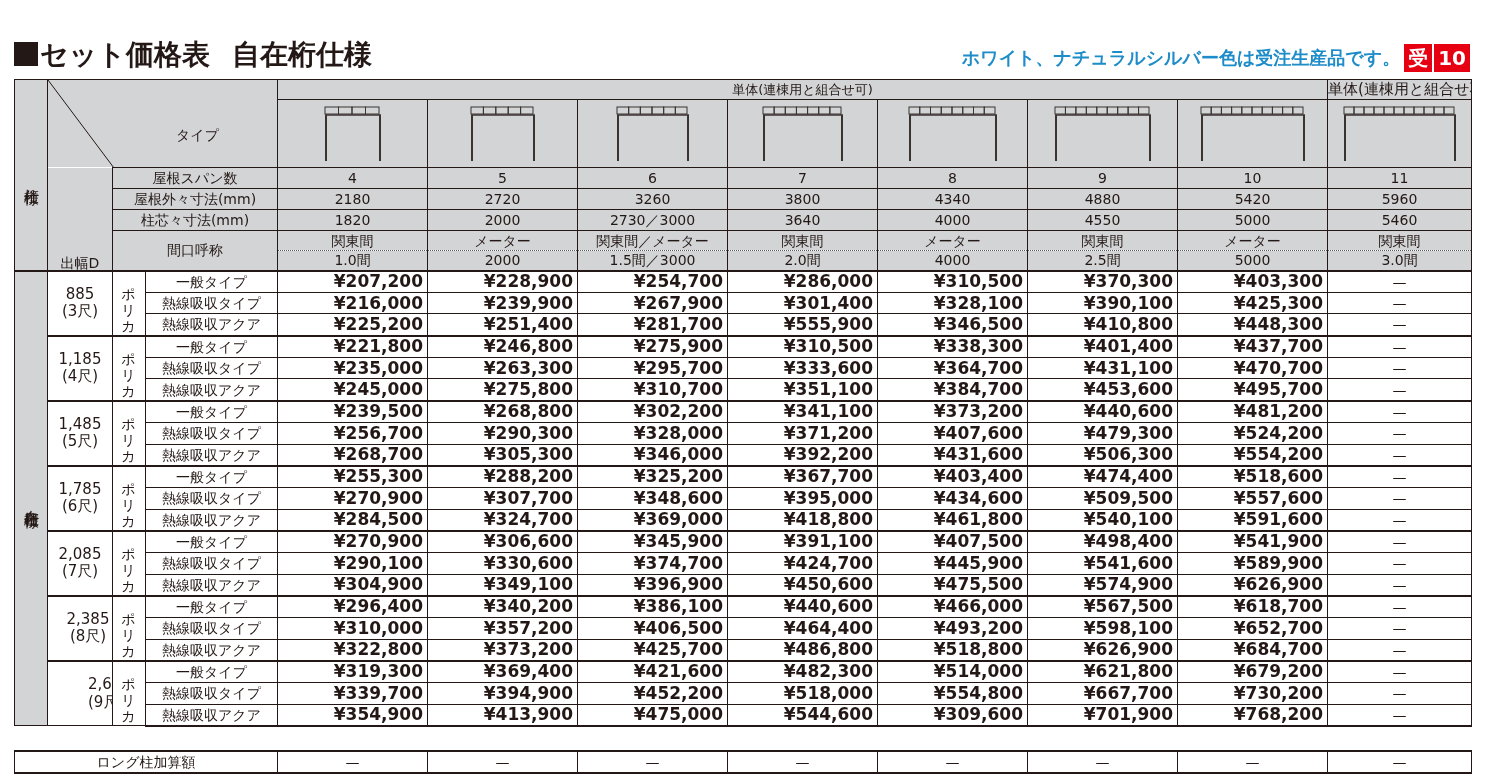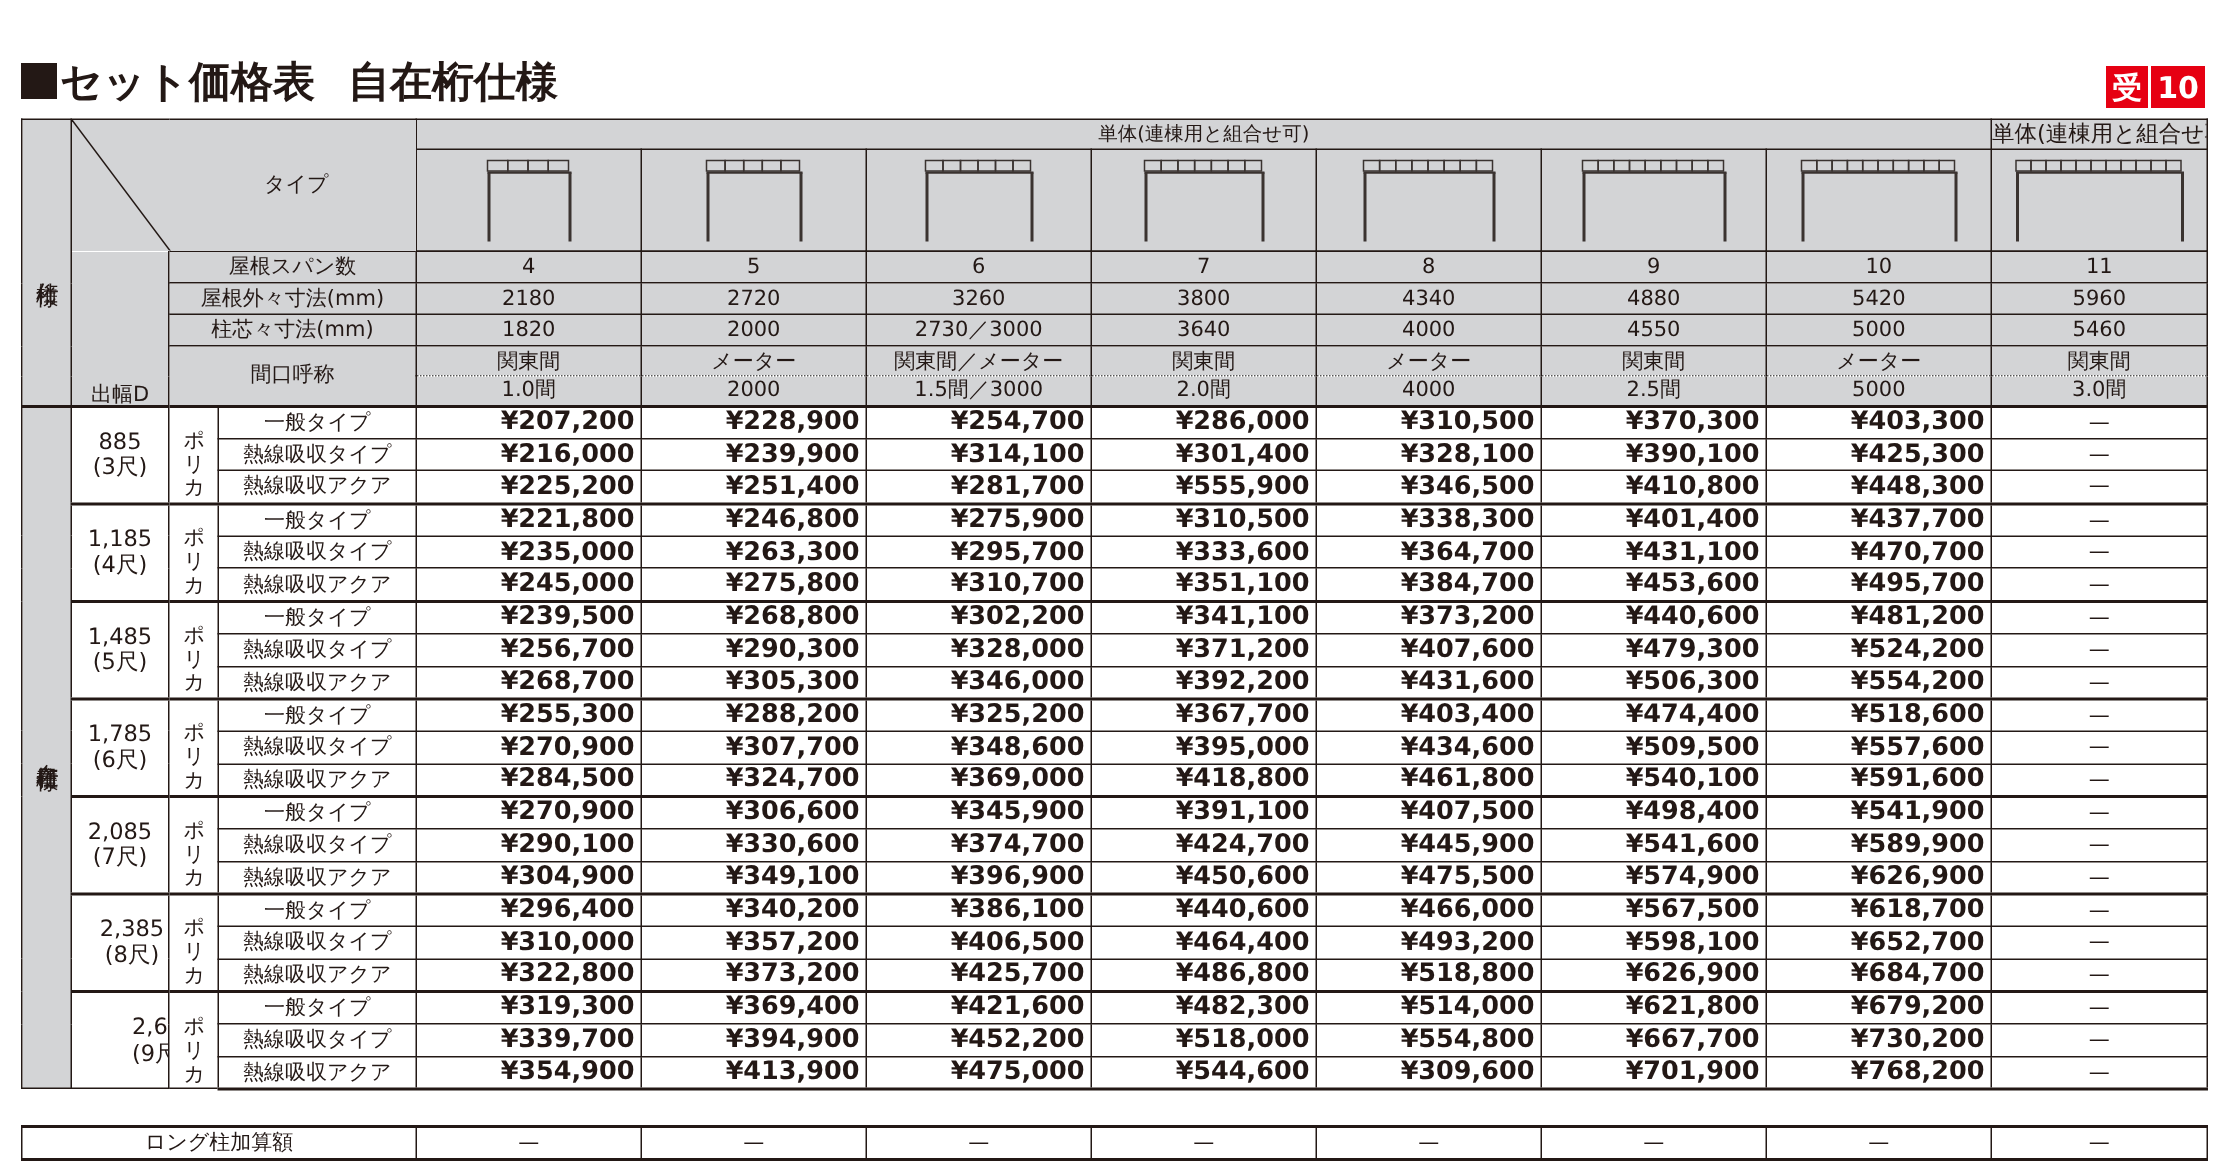--- a/index.html
+++ b/index.html
@@ -35,20 +35,21 @@
   #long td { height: 22px; border-top: 2.5px solid #231815; border-bottom: 2.5px solid #231815; }
 </style>
 </head>
 <body>
 
 <div class="title">
   <span class="sq"></span><span>セット価格表</span><span class="sub">自在桁仕様</span>
 </div>
 
 <div class="notice">
+  <span class="txt">ホワイト、ナチュラルシルバー色は受注生産品です。</span>
   <span class="badge">
     <span class="b1">受</span>
     <span class="b2">10</span>
   </span>
 </div>
 
 <table id="main">
   <colgroup>
     <col style="width:33px">
       <col style="width:65px">
@@ -63,21 +64,21 @@
       <col style="width:150px">
       <col style="width:144px">
   </colgroup>
   <tbody id="head-body">
     <tr style="height:20px">
       <td class="gray" rowspan="8" style="vertical-align:middle;"><span class="vert">桁仕様</span></td>
       <td class="gray" colspan="3" rowspan="3" style="position:relative;border-bottom:none;">
         <svg class="diag" width="232" height="88">
             <line x1="0" y1="0" x2="66" y2="88" stroke="#231815" stroke-width="1"></line>
           </svg>
-        <span style="position:absolute;left:128px;top:36px;font-size:14px;">タイプ</span>
+        <span style="position:absolute;left:128px;top:48px;font-size:14px;">タイプ</span>
       </td>
       <td class="gray" colspan="7" style="font-size:13px;">単体(連棟用と組合せ可)</td>
       <td class="gray" style="font-size:15px;">単体(連棟用と組合せ不可)</td>
     </tr>
     <tr style="height:68px" id="icon-row">
         <td class="gray">
           <svg class="frame-icon" width="58" height="56">
       <rect x="1" y="1" width="13.5" height="7" fill="none" stroke="#3a3330" stroke-width="1"></rect>
             <rect x="14.5" y="1" width="13.5" height="7" fill="none" stroke="#3a3330" stroke-width="1"></rect>
             <rect x="28" y="1" width="13.5" height="7" fill="none" stroke="#3a3330" stroke-width="1"></rect>
@@ -264,21 +265,21 @@
         <td class="white price thick-top">¥286,000</td>
         <td class="white price thick-top">¥310,500</td>
         <td class="white price thick-top">¥370,300</td>
         <td class="white price thick-top">¥403,300</td>
         <td class="white dash thick-top">—</td>
       </tr>
       <tr style="height:21.7px">
         <td class="white subcell">熱線吸収タイプ</td>
         <td class="white price">¥216,000</td>
         <td class="white price">¥239,900</td>
-        <td class="white price">¥314,100</td>
+        <td class="white price">¥267,900</td>
         <td class="white price">¥301,400</td>
         <td class="white price">¥328,100</td>
         <td class="white price">¥390,100</td>
         <td class="white price">¥425,300</td>
         <td class="white dash">—</td>
       </tr>
       <tr style="height:21.7px">
         <td class="white subcell">熱線吸収アクア</td>
         <td class="white price">¥225,200</td>
         <td class="white price">¥251,400</td>

